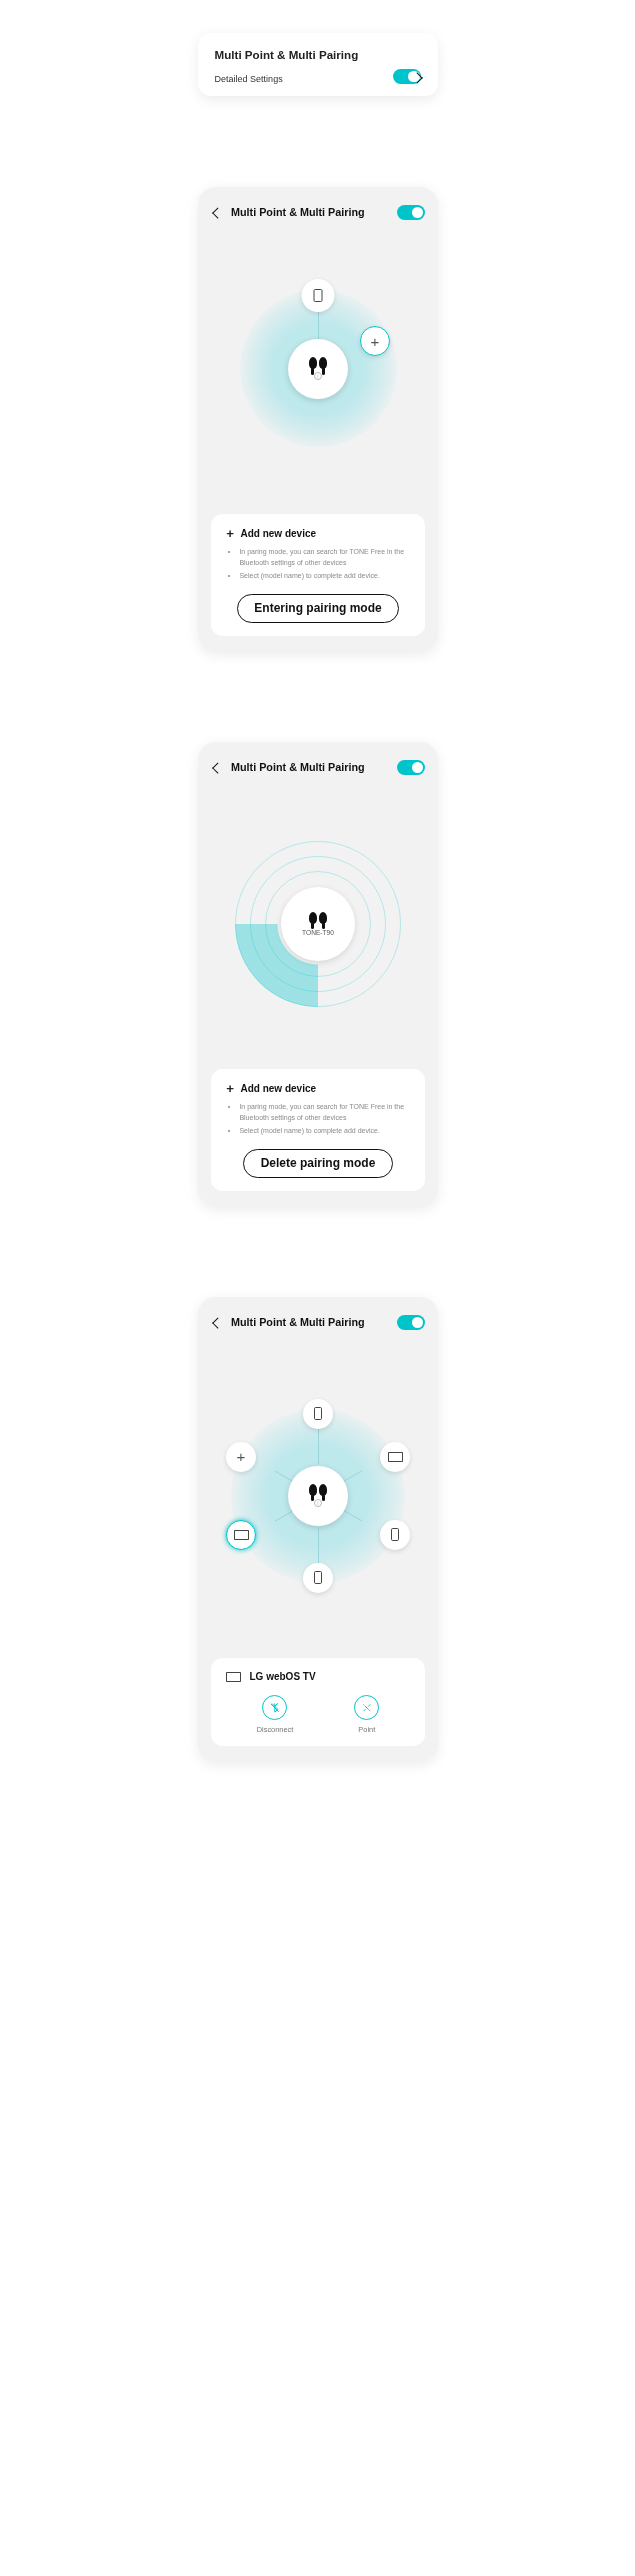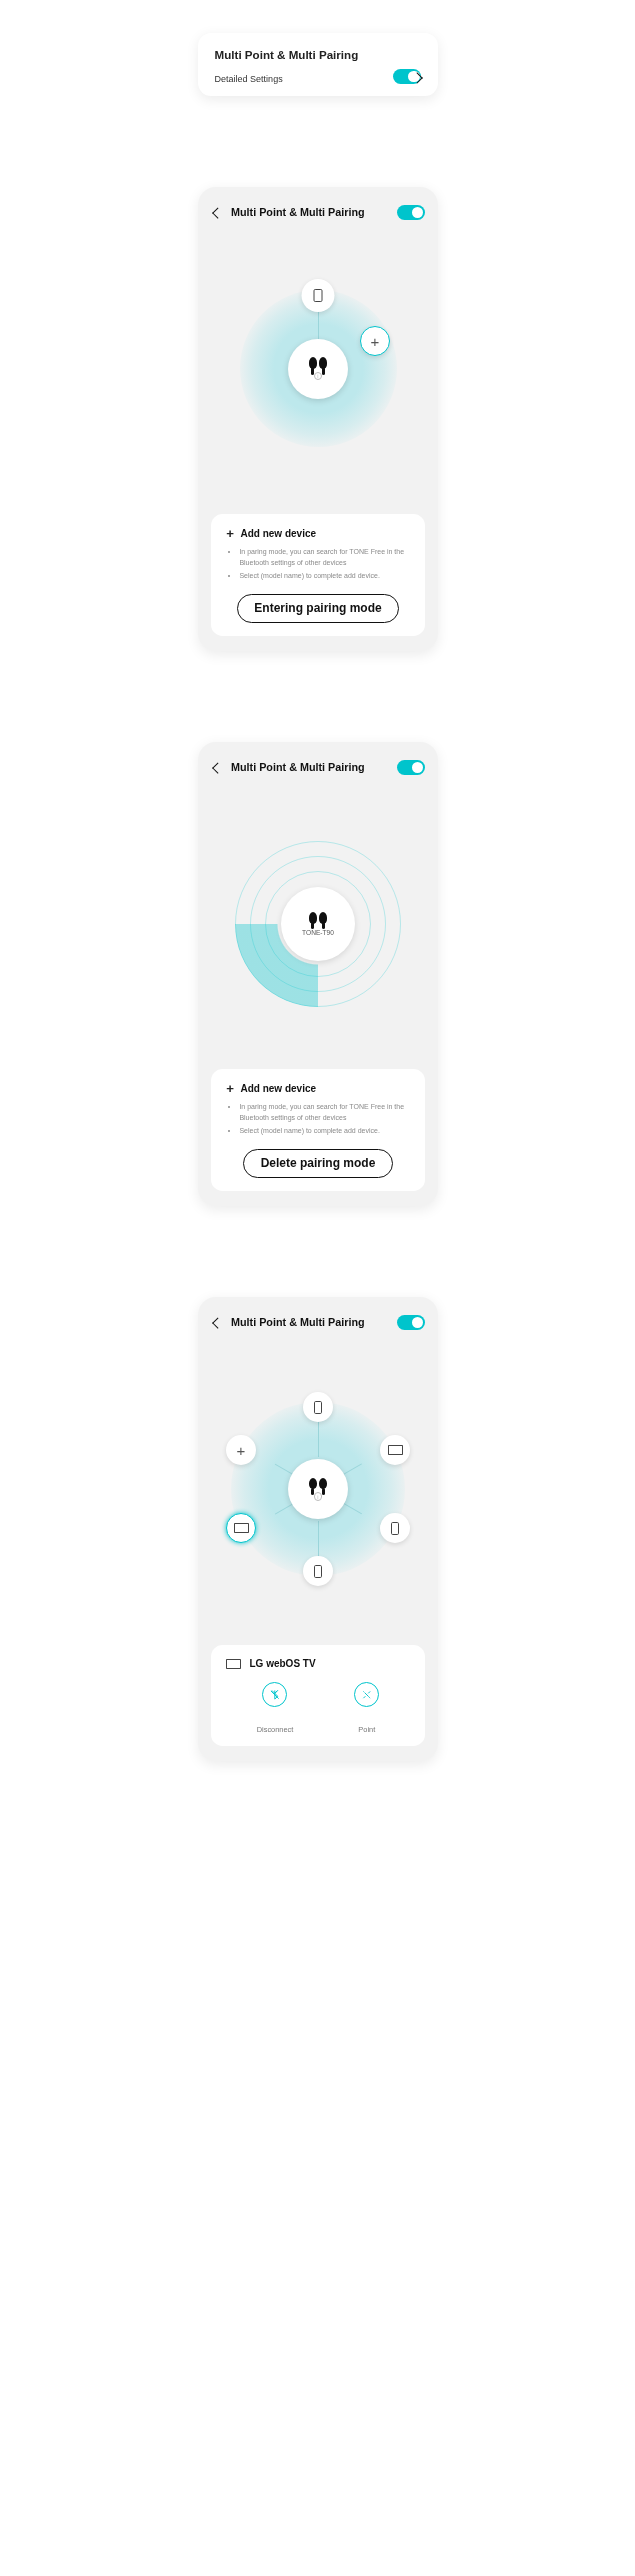--- a/index.html
+++ b/index.html
@@ -210,21 +210,21 @@
     background:var(--inner);border-radius:11.6px;padding:13.2px 15px 11.6px;
   }
   .device-panel .title{
     display:flex;align-items:center;gap:8.3px;font-size:10px;font-weight:700;color:#111;
     margin-bottom:13.2px;
   }
   .actions{
     display:flex;justify-content:space-around;
   }
   .action{
-    display:flex;flex-direction:column;align-items:center;gap:18px;
+    display:flex;flex-direction:column;align-items:center;gap:5px;
     font-size:7.4px;color:#777;
   }
   .action .ic{
     width:25px;height:25px;border:1.2px solid var(--accent);border-radius:50%;
     display:flex;align-items:center;justify-content:center;color:var(--accent);
   }
   .ic svg{width:11.6px;height:11.6px;}
 </style>
 </head>
 <body>

